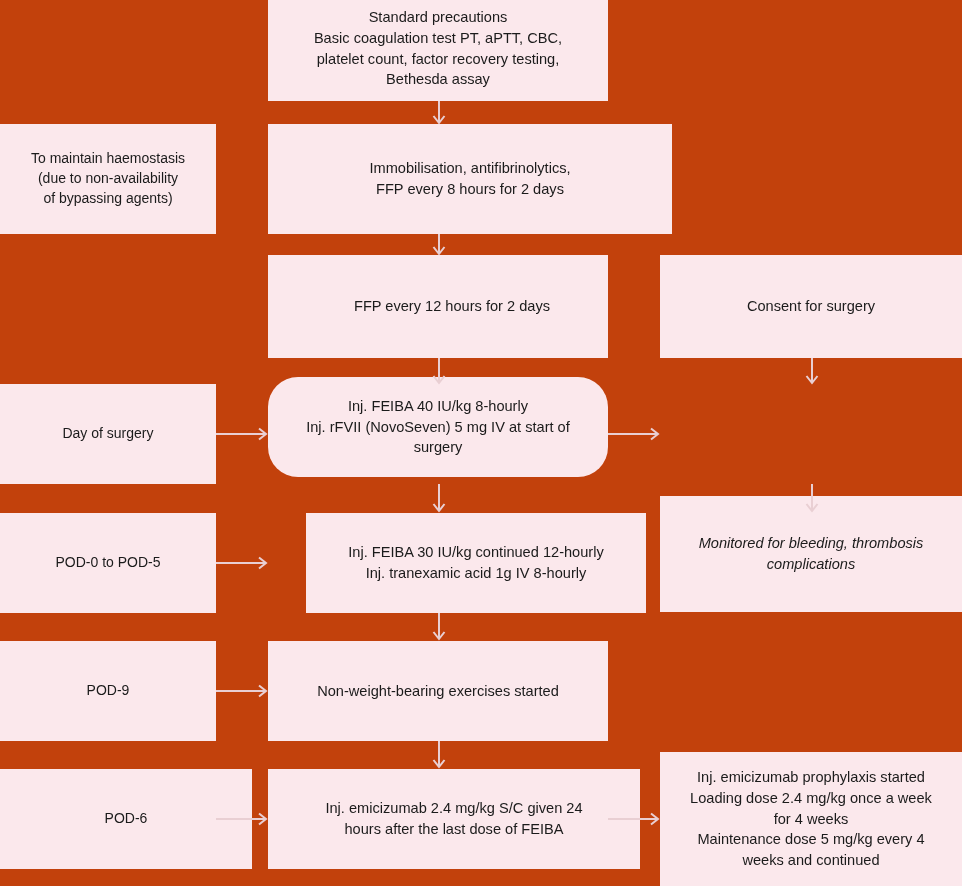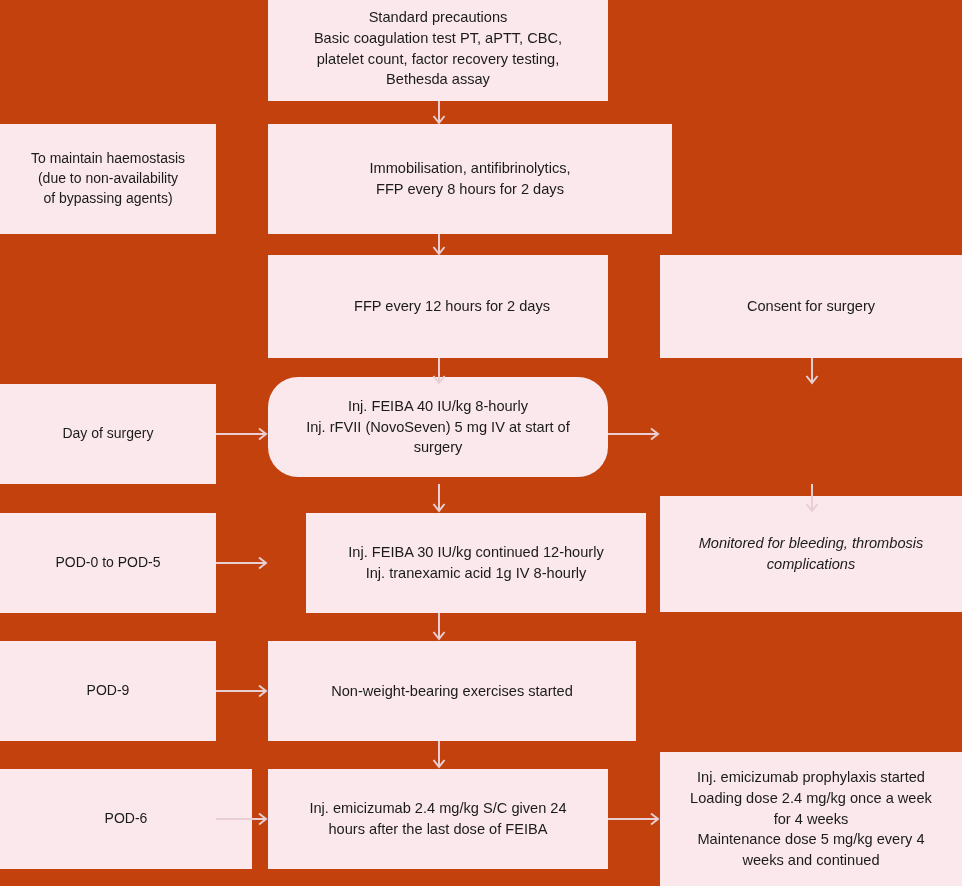--- a/index.html
+++ b/index.html
@@ -75,25 +75,25 @@
   <div class="node label-node" style="left:0px; top:513px; width:216px; height:100px;">POD-0 to POD-5</div>
 
   <div class="node" style="left:268px; top:513px; width:340px; height:100px;margin-left:38px;">Inj. FEIBA 30 IU/kg continued 12-hourly
 Inj. tranexamic acid 1g IV 8-hourly</div>
 
   <div class="node" style="left:660px; top:496px; width:302px; height:116px;font-style:italic;">Monitored for bleeding, thrombosis
 complications</div>
 
   <div class="node label-node" style="left:0px; top:641px; width:216px; height:100px;">POD-9</div>
 
-  <div class="node" style="left:268px; top:641px; width:368px; height:100px;">Non-weight-bearing exercises started</div>
+  <div class="node" style="left:268px; top:641px; width:340px; height:100px;">Non-weight-bearing exercises started</div>
 
   <div class="node label-node" style="left:0px; top:769px; width:252px; height:100px;">POD-6</div>
 
-  <div class="node" style="left:268px; top:769px; width:340px; height:100px;">Inj. emicizumab 2.4 mg/kg S/C given 24
+  <div class="node" style="left:268px; top:769px; width:372px; height:100px;">Inj. emicizumab 2.4 mg/kg S/C given 24
 hours after the last dose of FEIBA</div>
 
   <div class="node" style="left:660px; top:752px; width:302px; height:134px;">Inj. emicizumab prophylaxis started
 Loading dose 2.4 mg/kg once a week
 for 4 weeks
 Maintenance dose 5 mg/kg every 4
 weeks and continued</div>
 
   <div class="arrow" style="left:430px; top:101px; width:18px; height:24px;">
     <svg width="18" height="24" viewBox="0 0 18 24">

